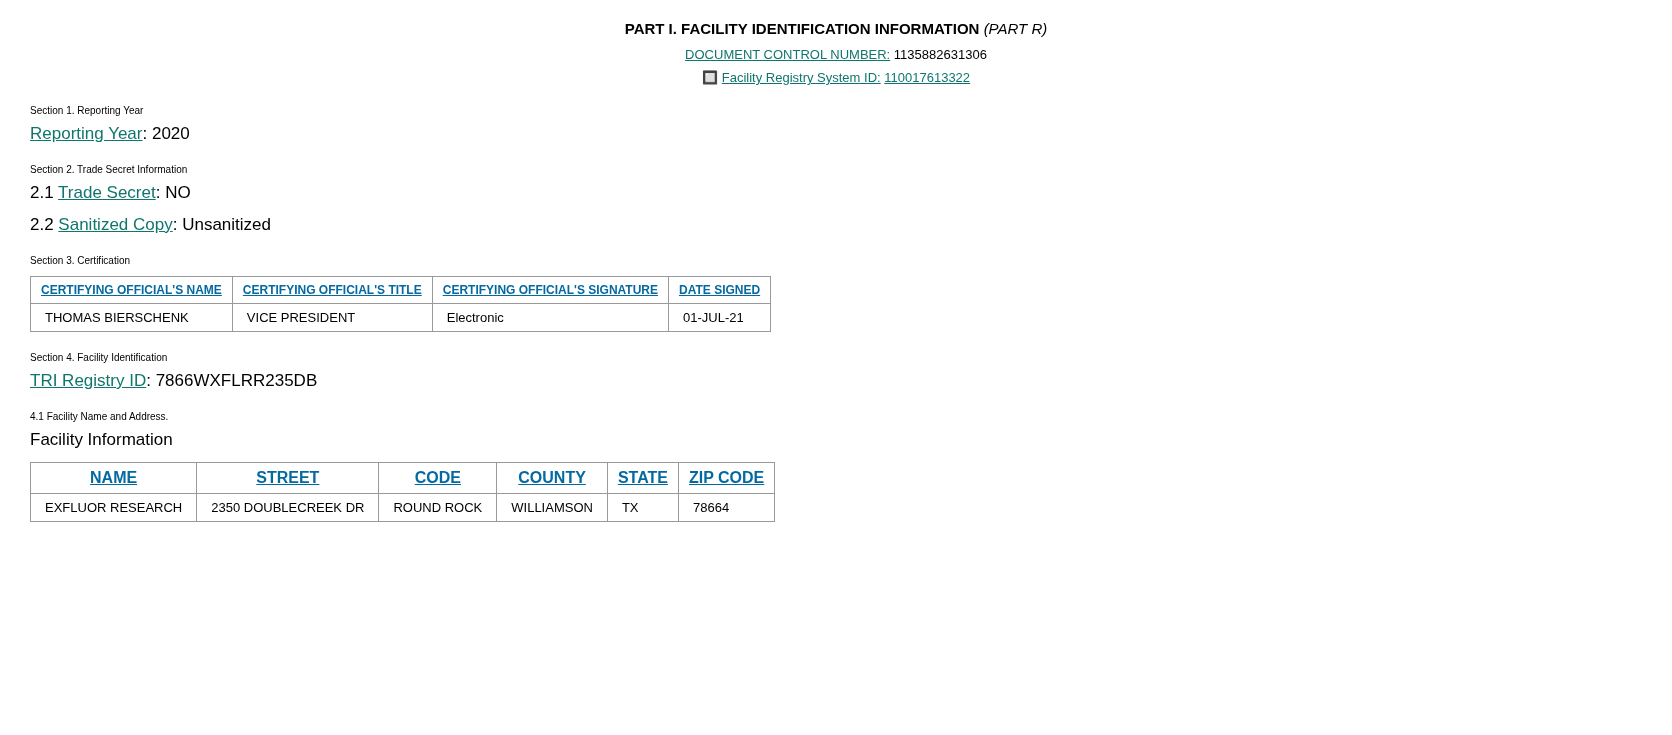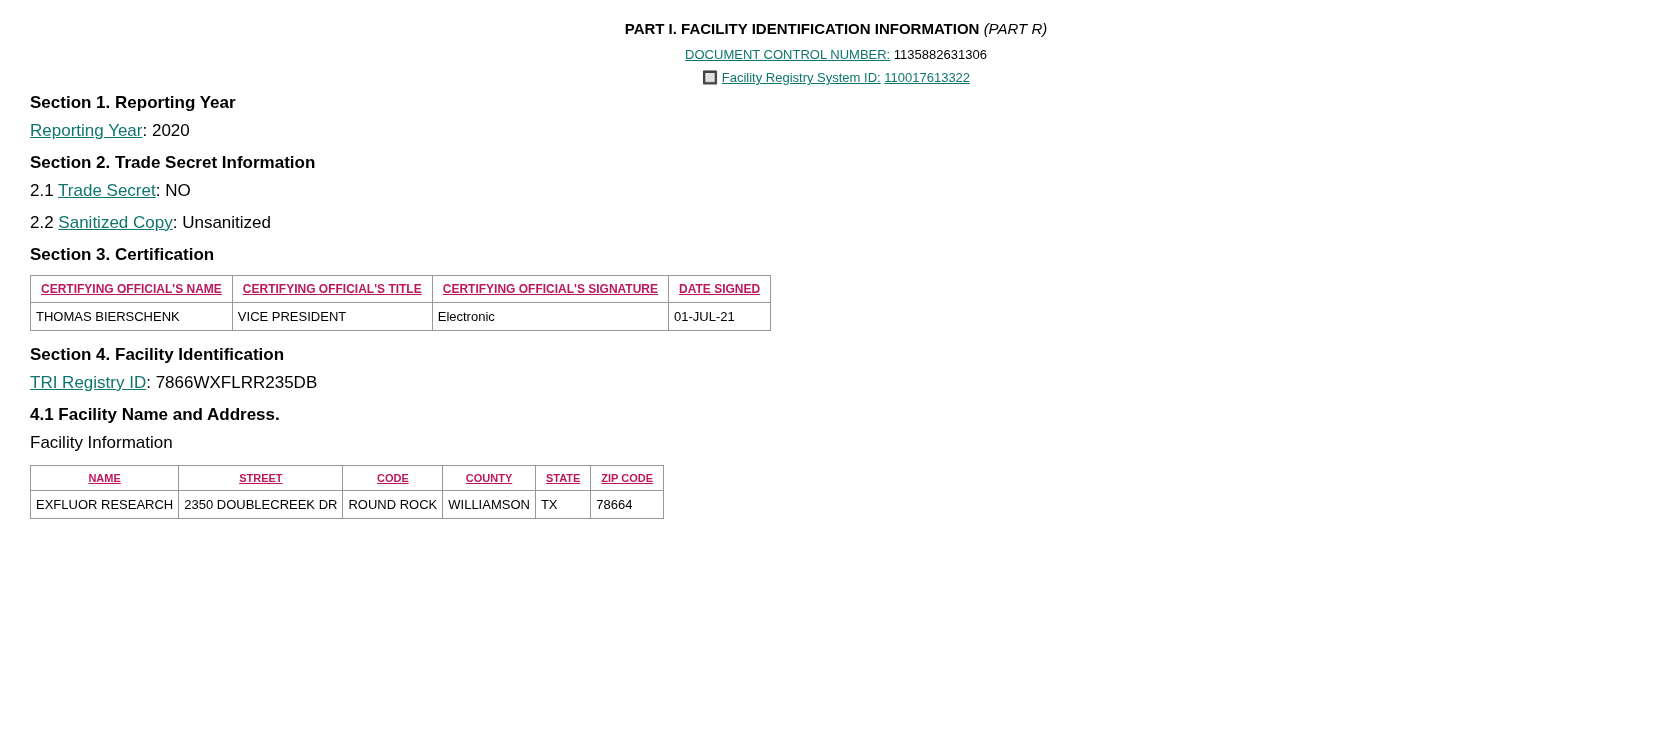--- a/index.html
+++ b/index.html
@@ -24,51 +24,51 @@
       text-align: center;
       margin-bottom: 8px;
       font-size: 13px;
     }
     .meta-info a, a {
       color: #0f766e;
       text-decoration: underline;
       cursor: pointer;
     }
     .section-header {
-      font-weight: bold;
-      margin-top: 8px;
+      font-weight: normal;
+      margin-top: 20px;
       margin-bottom: 8px;
-      font-size: 17px;
+      font-size: 10px;
     }
     .field-line {
       margin-bottom: 12px;
       font-size: 17px;
     }
     table {
       border-collapse: collapse;
       margin-top: 10px;
       margin-bottom: 14px;
     }
     th {
       border: 1px solid #999;
       padding: 6px 10px;
       font-weight: bold;
-      color: #be185d;
+      color: #0369a1;
       text-decoration: underline;
       background: #fff;
       font-size: 12px;
       cursor: pointer;
     }
     td {
       border: 1px solid #999;
-      padding: 6px 5px;
+      padding: 6px 14px;
       font-size: 13px;
     }
     .facility-table th {
-      font-size: 11px;
+      font-size: 16px;
     }
   </style>
 </head>
 <body>
 
 <div class="page-title">
   <span>PART I. FACILITY IDENTIFICATION INFORMATION</span>
   <span class="italic">(PART R)</span>
 </div>
 

